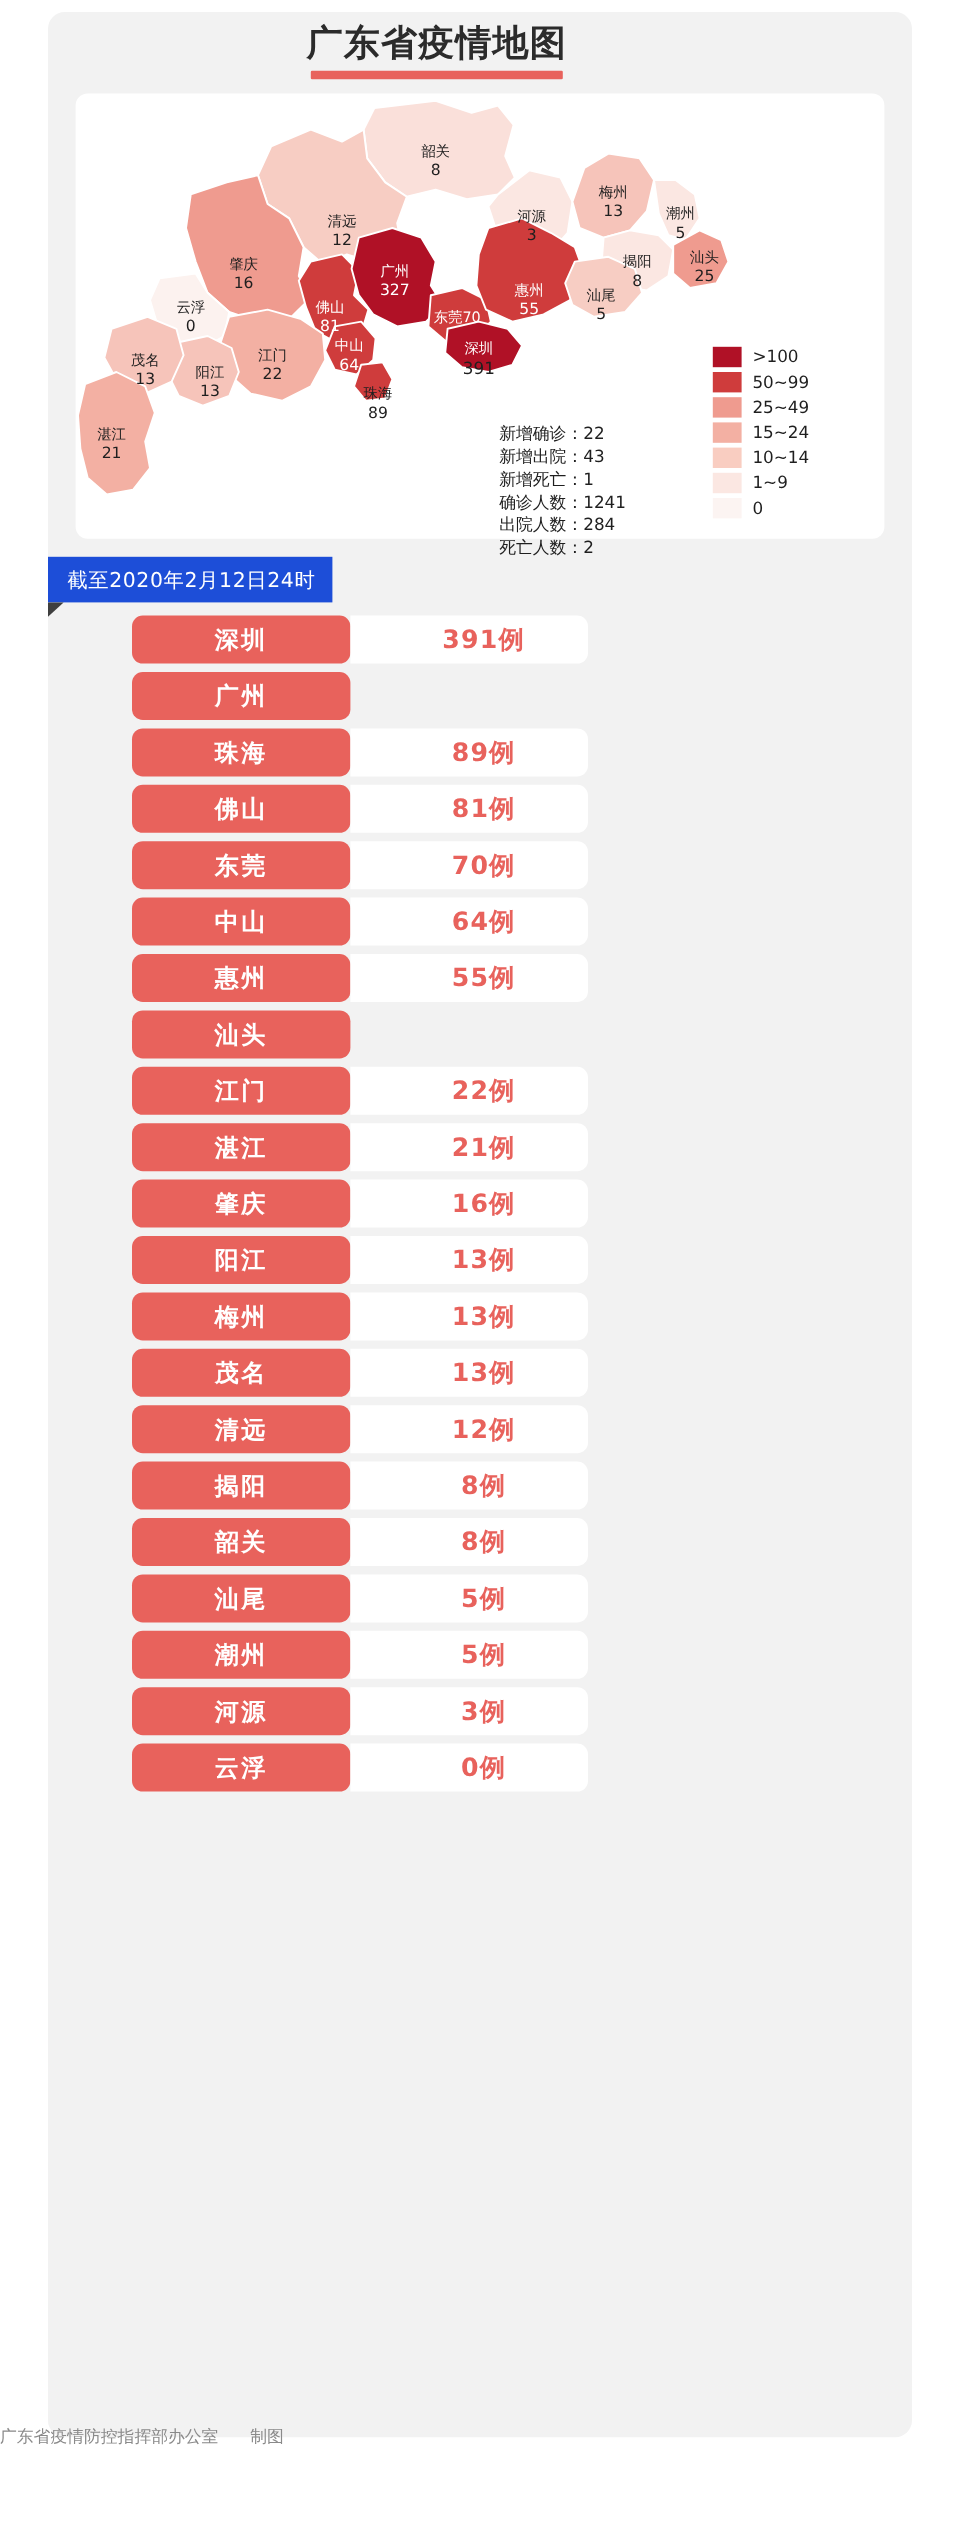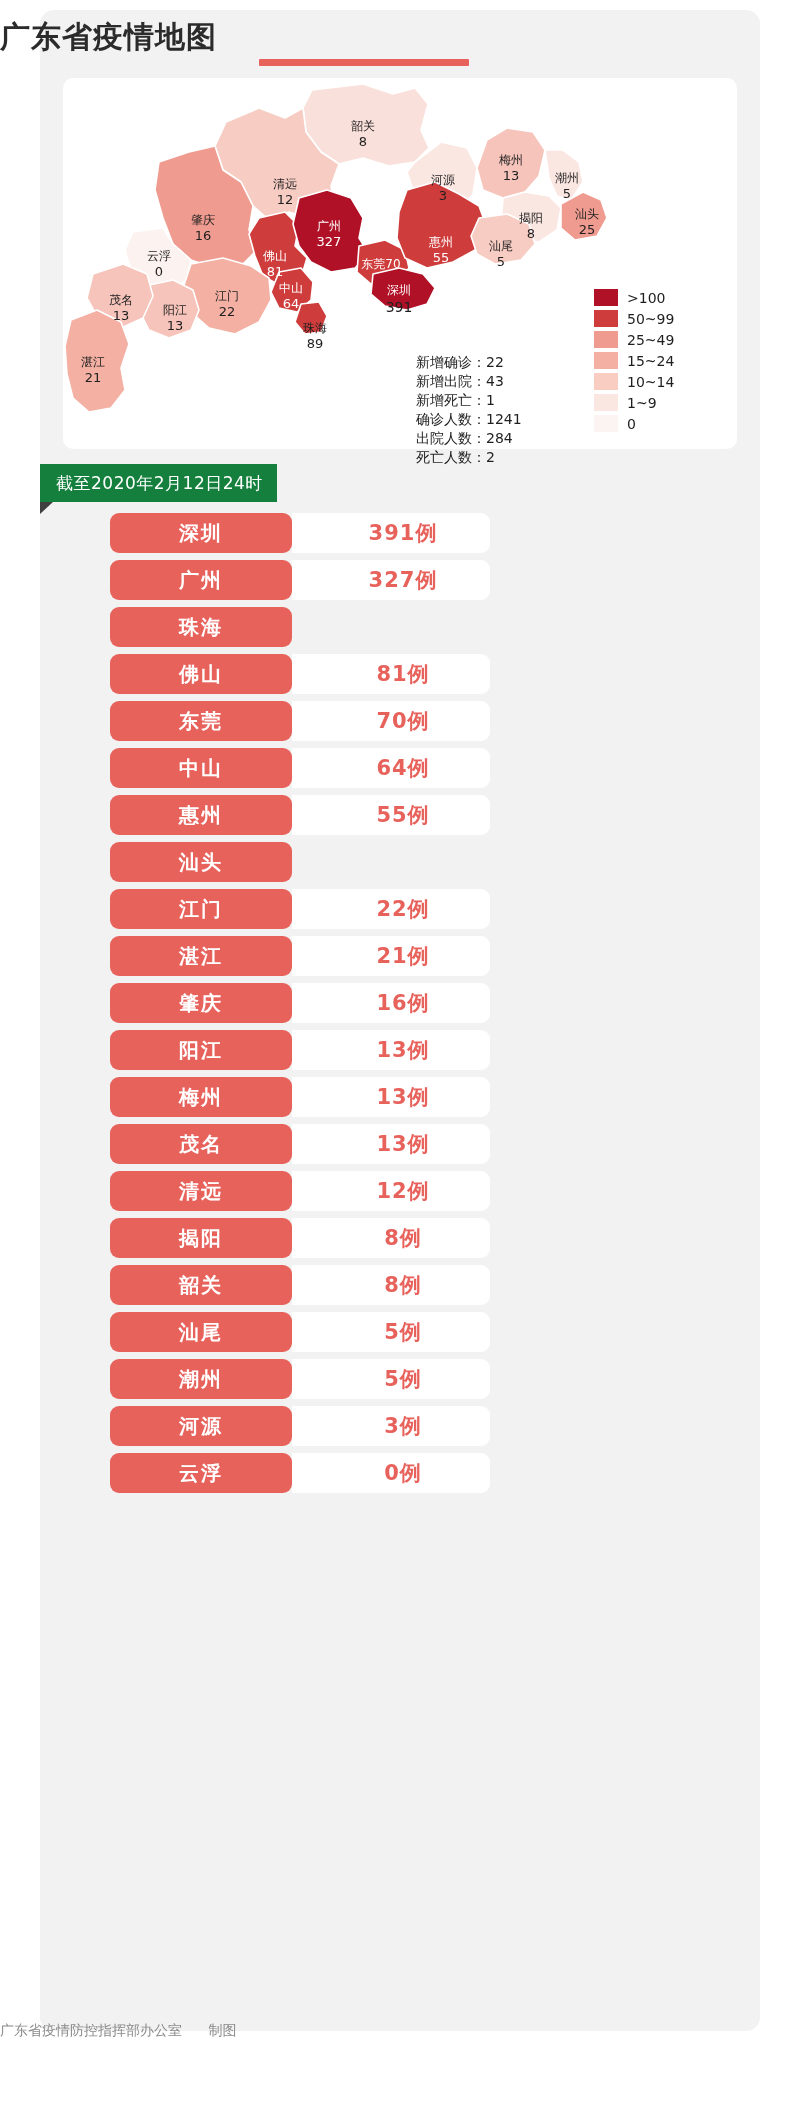--- a/index.html
+++ b/index.html
@@ -30,20 +30,21 @@
     height: 2021px;
     background: #f2f2f2;
     border-radius: 14px;
   }
   
   .title-wrap {
     position: absolute;
     left: 0;
     top: 22px;
     width: 728px;
+    text-align: center;
   }
   .title {
     display: inline-block;
     font-size: 30px;
     font-weight: 900;
     letter-spacing: 1px;
     color: #2b2b2b;
     font-family: "DejaVu Sans", "Liberation Sans", sans-serif;
     line-height: 1.0;
   }
@@ -102,21 +103,21 @@
     color: #1f1f1f;
     font-family: "DejaVu Sans", "Liberation Sans", sans-serif;
     white-space: nowrap;
   }
   
   .ribbon {
     position: absolute;
     left: 40px;
     top: 464px;
     height: 38px;
-    background: #15803d;
+    background: #1d4ed8;
     padding: 0 14px 0 16px;
     display: flex;
     align-items: center;
     box-sizing: border-box;
   }
   .ribbon-text {
     color: #ffffff;
     font-size: 17px;
     letter-spacing: 0.5px;
     font-family: "DejaVu Sans", "Liberation Sans", sans-serif;
@@ -355,27 +356,27 @@
           <span>深圳</span>
         </div>
         <div class="row-count">
           <span>391例</span>
         </div>
       </div>
       <div class="row">
         <div class="row-city">
           <span>广州</span>
         </div>
-        <div class="row-count">
-          <span>327例</span>
-        </div>
       </div>
       <div class="row">
         <div class="row-city">
           <span>珠海</span>
+        </div>
+        <div class="row-count">
+          <span>89例</span>
         </div>
       </div>
       <div class="row">
         <div class="row-city">
           <span>佛山</span>
         </div>
         <div class="row-count">
           <span>81例</span>
         </div>
       </div>

